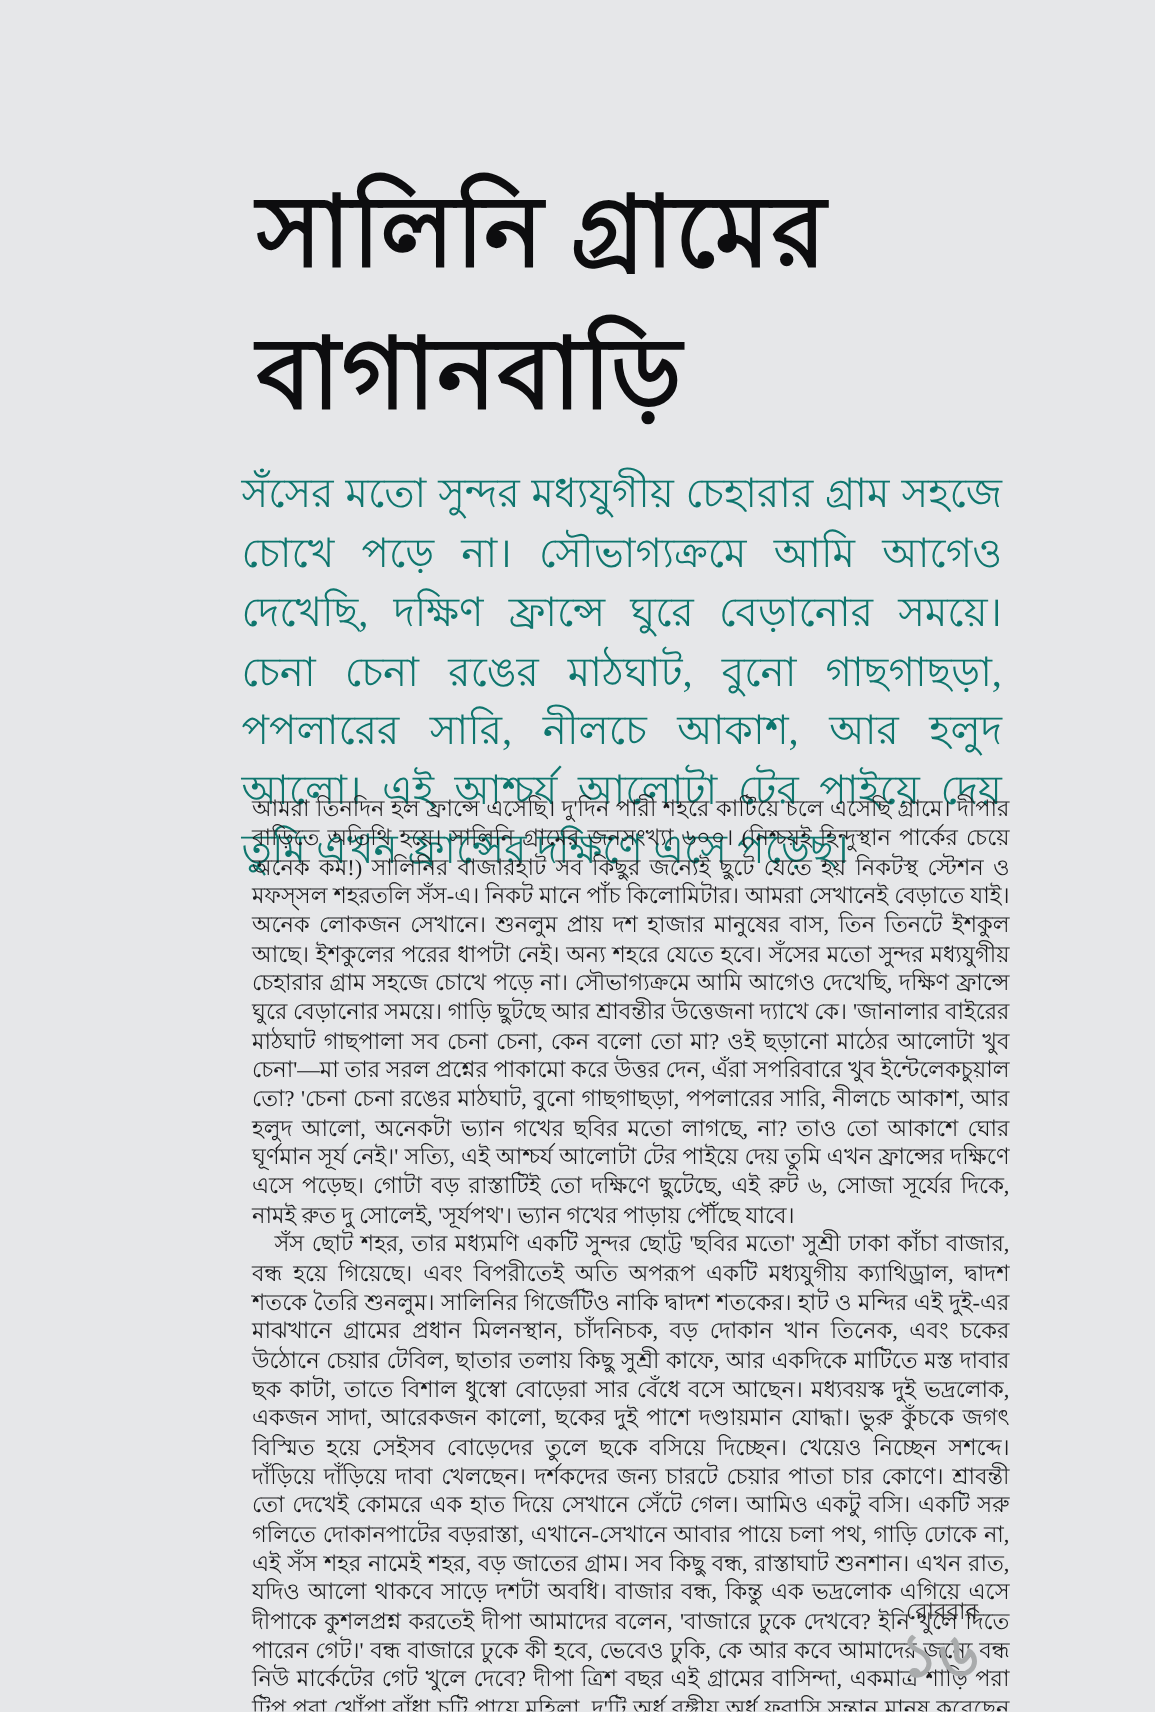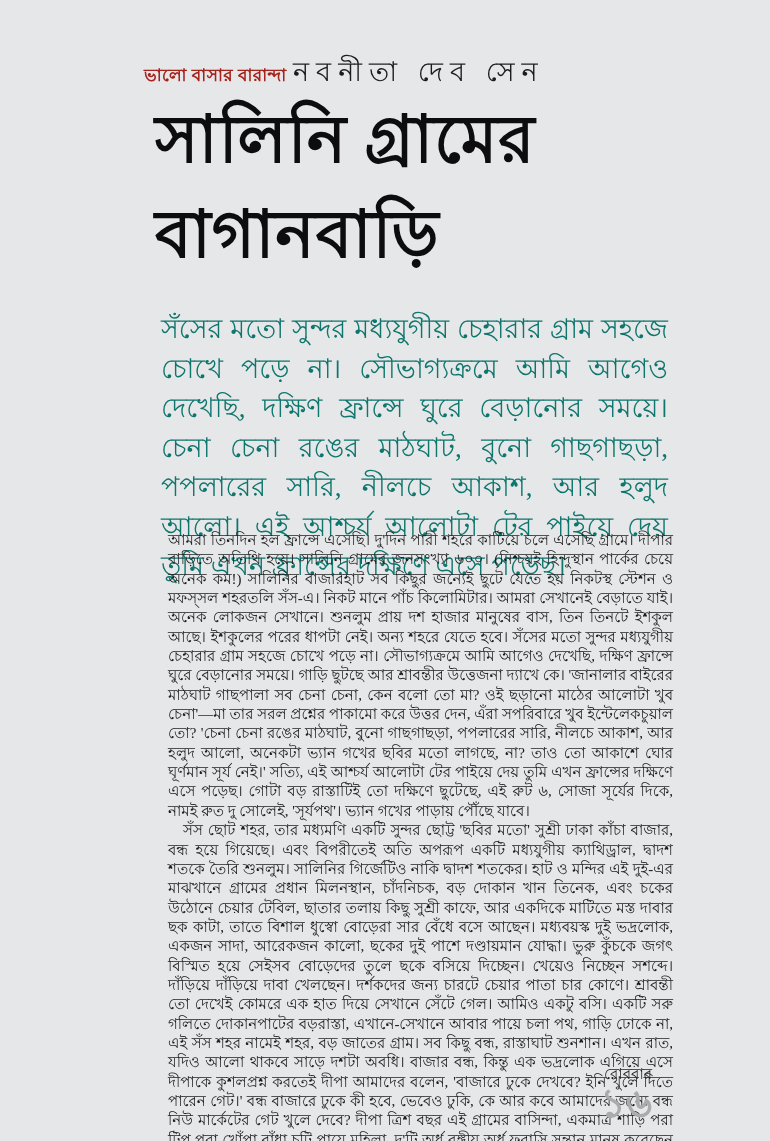--- a/index.html
+++ b/index.html
@@ -23,21 +23,21 @@
     position:absolute;left:144px;top:62px;
     color:var(--accent-red);
     font-size:17px;font-weight:bold;letter-spacing:.5px;white-space:nowrap;
   }
   .author-name{
     position:absolute;left:293px;top:51px;
     font-size:27px;letter-spacing:7px;font-weight:500;white-space:nowrap;
   }
 
   .article-title{
-    position:absolute;left:155px;top:92px;margin:0;
+    position:absolute;left:155px;top:92px;margin:16px;
     font-size:66px;line-height:95px;font-weight:bold;letter-spacing:1px;
     color:#0d0d0f;
   }
   .article-title .title-line{display:block;white-space:nowrap;}
 
   .lead{
     position:absolute;left:161px;top:310px;width:507px;margin:0;
     font-size:27px;line-height:39.5px;text-align:justify;
     color:#0f766e;
   }
@@ -57,24 +57,20 @@
     font-size:40px;line-height:40px;margin-top:-3px;
     color:var(--page-number-gray);
     font-weight:bold;
   }
 </style>
 </head>
 <body>
 
 <div class="page">
 
-  <header class="masthead">
-    <span class="series-label">ভালো বাসার বারান্দা</span>
-    <span class="author-name">নবনীতা দেব সেন</span>
-  </header>
 
   <h1 class="article-title">
     <span class="title-line">সালিনি গ্রামের</span>
     <span class="title-line">বাগানবাড়ি</span>
   </h1>
 
   <p class="lead">সঁসের মতো সুন্দর মধ্যযুগীয় চেহারার গ্রাম সহজে চোখে পড়ে না। সৌভাগ্যক্রমে আমি আগেও দেখেছি, দক্ষিণ ফ্রান্সে ঘুরে বেড়ানোর সময়ে। চেনা চেনা রঙের মাঠঘাট, বুনো গাছগাছড়া, পপলারের সারি, নীলচে আকাশ, আর হলুদ আলো। এই আশ্চর্য আলোটা টের পাইয়ে দেয় তুমি এখন ফ্রান্সের দক্ষিণে এসে পড়েছ।</p>
 
   <div class="body-text">
     <p class="body-para">আমরা তিনদিন হল ফ্রান্সে এসেছি। দু'দিন পারী শহরে কাটিয়ে চলে এসেছি গ্রামে। দীপার বাড়িতে অতিথি হয়ে। সালিনি গ্রামের জনসংখ্যা ৬০০। (নিশ্চয়ই হিন্দুস্থান পার্কের চেয়ে অনেক কম!) সালিনির বাজারহাট সব কিছুর জন্যেই ছুটে যেতে হয় নিকটস্থ স্টেশন ও মফস্সল শহরতলি সঁস-এ। নিকট মানে পাঁচ কিলোমিটার। আমরা সেখানেই বেড়াতে যাই। অনেক লোকজন সেখানে। শুনলুম প্রায় দশ হাজার মানুষের বাস, তিন তিনটে ইশকুল আছে। ইশকুলের পরের ধাপটা নেই। অন্য শহরে যেতে হবে। সঁসের মতো সুন্দর মধ্যযুগীয় চেহারার গ্রাম সহজে চোখে পড়ে না। সৌভাগ্যক্রমে আমি আগেও দেখেছি, দক্ষিণ ফ্রান্সে ঘুরে বেড়ানোর সময়ে। গাড়ি ছুটছে আর শ্রাবন্তীর উত্তেজনা দ্যাখে কে। 'জানালার বাইরের মাঠঘাট গাছপালা সব চেনা চেনা, কেন বলো তো মা? ওই ছড়ানো মাঠের আলোটা খুব চেনা'—মা তার সরল প্রশ্নের পাকামো করে উত্তর দেন, এঁরা সপরিবারে খুব ইন্টেলেকচুয়াল তো? 'চেনা চেনা রঙের মাঠঘাট, বুনো গাছগাছড়া, পপলারের সারি, নীলচে আকাশ, আর হলুদ আলো, অনেকটা ভ্যান গখের ছবির মতো লাগছে, না? তাও তো আকাশে ঘোর ঘূর্ণমান সূর্য নেই।' সত্যি, এই আশ্চর্য আলোটা টের পাইয়ে দেয় তুমি এখন ফ্রান্সের দক্ষিণে এসে পড়েছ। গোটা বড় রাস্তাটিই তো দক্ষিণে ছুটেছে, এই রুট ৬, সোজা সূর্যের দিকে, নামই রুত দু সোলেই, 'সূর্যপথ'। ভ্যান গখের পাড়ায় পৌঁছে যাবে।</p>

